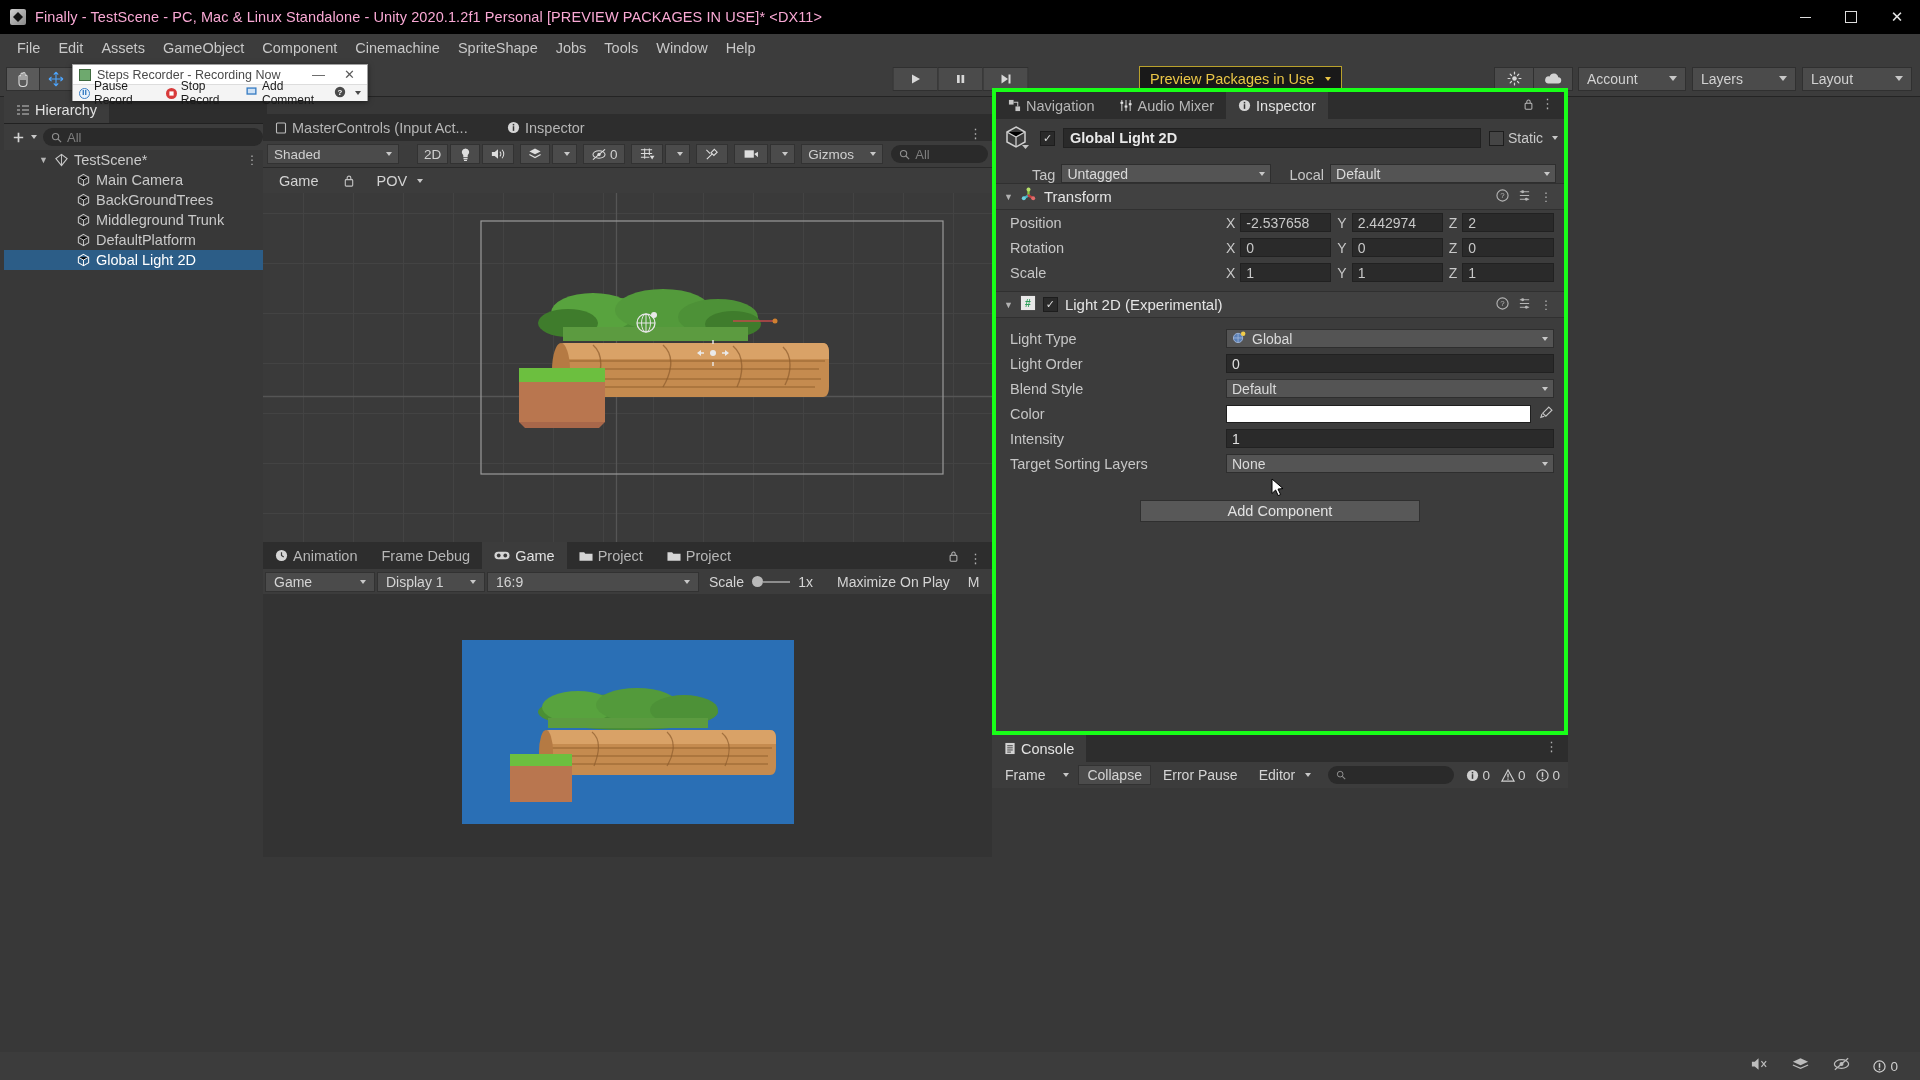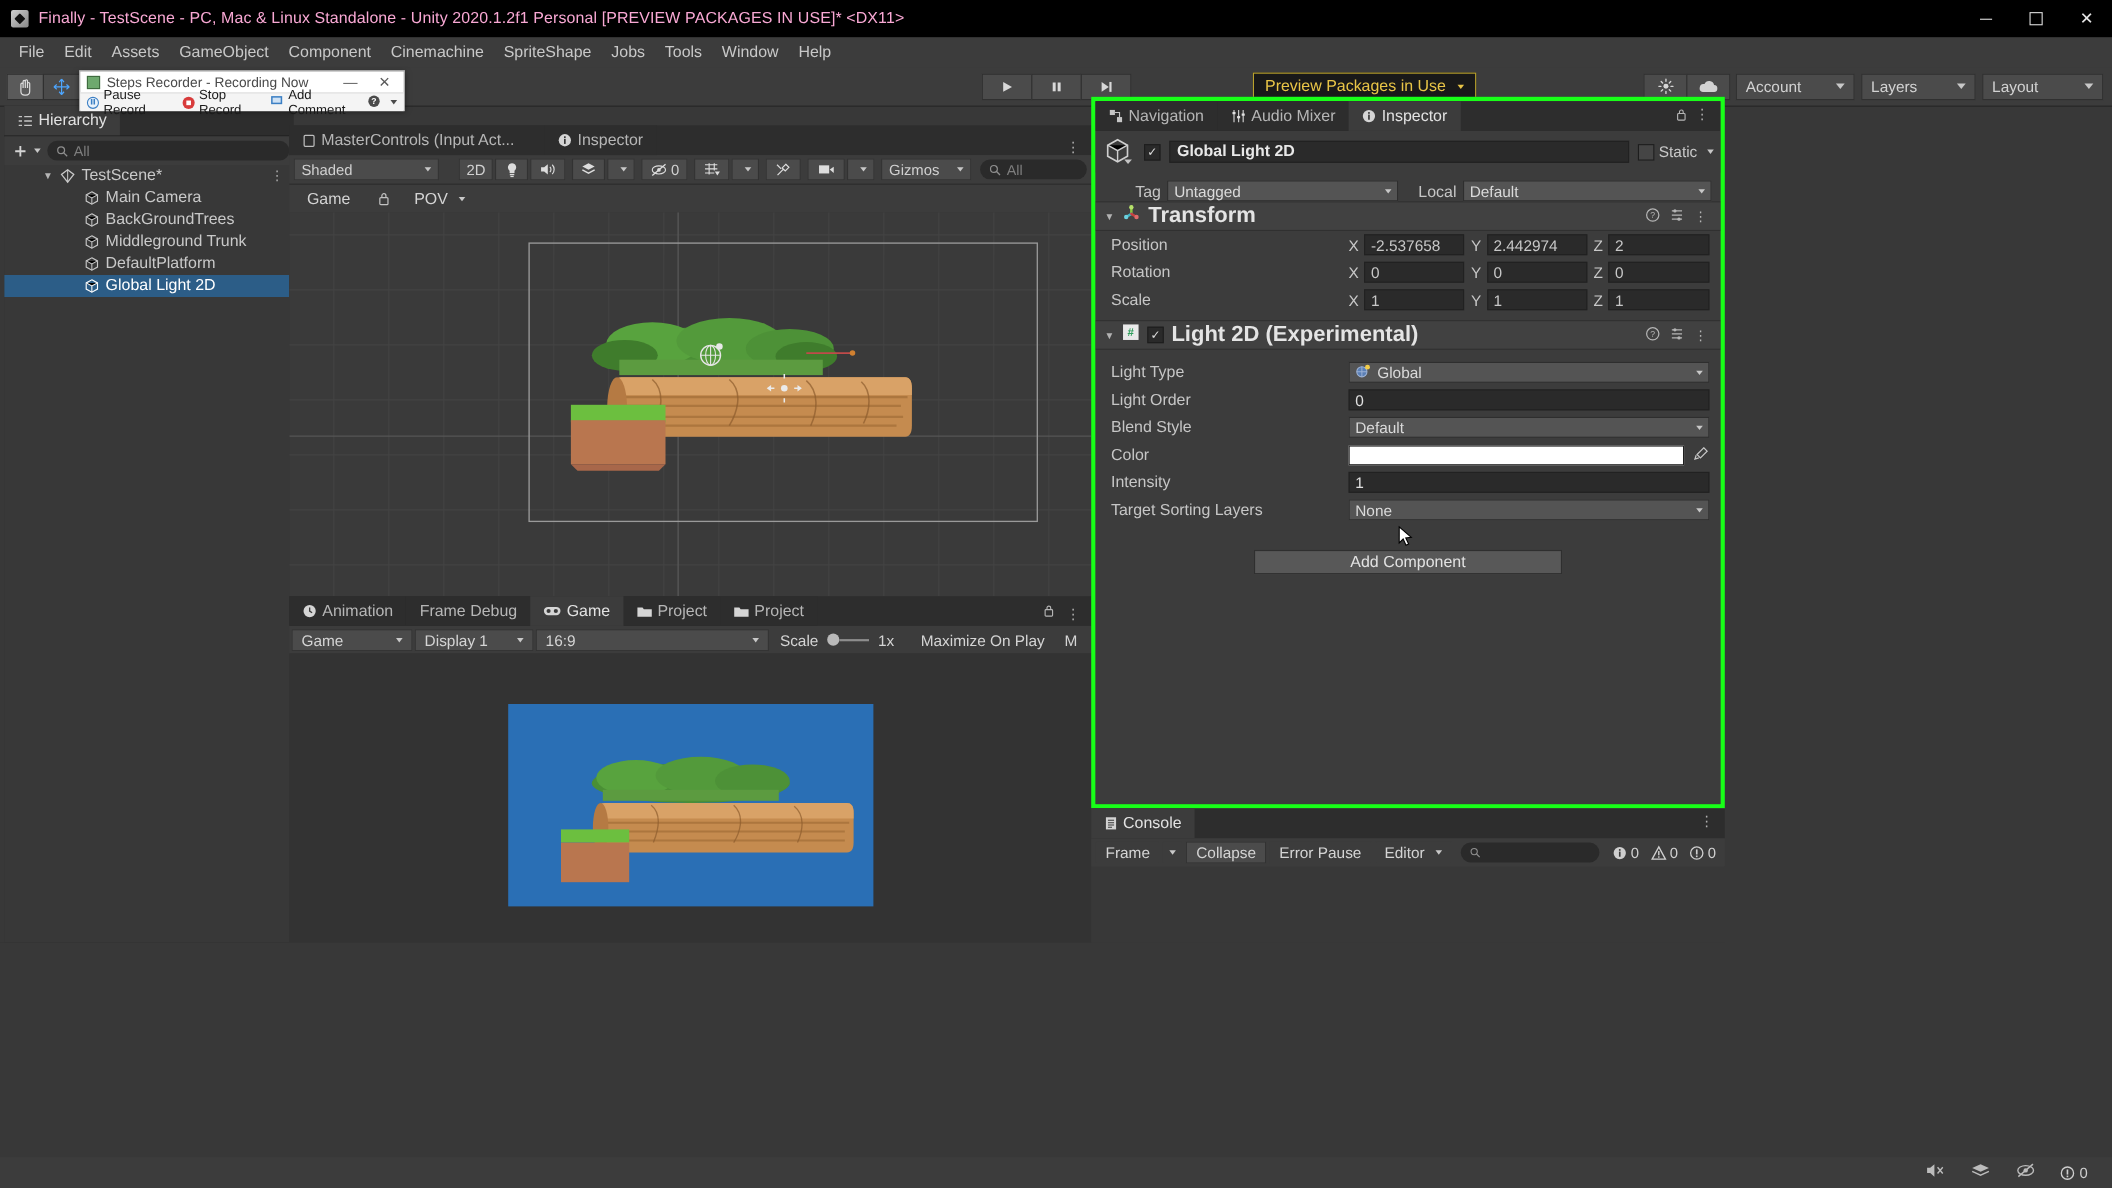--- a/index.html
+++ b/index.html
@@ -114,21 +114,21 @@
   .namefield { flex:1; height:20px; background:#2a2a2a; border:1px solid #212121;
     color:#e8e8e8; font-size:14.5px; font-weight:bold; display:flex; align-items:center; padding:0 6px;}
   .static-box { display:flex; align-items:center; color:#c9c9c9; font-size:14px; gap:4px; }
   .tag-row { height:26px; display:flex; align-items:flex-end; padding:0 8px 0 36px; gap:6px; }
   .lbl { color:#c6c6c6; font-size:14.5px; }
   .selfield { height:19px; background:#545454; border:1px solid #2e2e2e; color:#dadada;
     font-size:14px; display:flex; align-items:center; justify-content:space-between;
     padding:0 5px; }
   .comp-head { height:27px; display:flex; align-items:center; gap:7px; padding-left:8px;
     background:#414141; border-top:1px solid #303030; border-bottom:1px solid #303030; }
-  .comp-head .t { color:#e4e4e4; font-size:20px; font-weight:bold; }
+  .comp-head .t { color:#e4e4e4; font-size:15px; font-weight:normal; }
   .comp-head .icons { margin-left:auto; display:flex; gap:9px; padding-right:12px;
     color:#b5b5b5; font-size:12px; align-items:center; }
   .prop-row { height:25px; display:flex; align-items:center; padding:0 10px 0 14px; }
   .prop-row .lbl { width:216px; flex:none; }
   .vec3 { flex:1; display:flex; gap:6px; }
   .vec3 .ax { display:flex; align-items:center; gap:5px; flex:1; }
   .vec3 .ax span { color:#c8c8c8; font-size:14px; }
   .numfield { flex:1; height:19px; background:#2a2a2a; border:1px solid #212121;
     color:#e0e0e0; font-size:14px; display:flex; align-items:center; padding:0 5px;}
   .wide { flex:1; }

